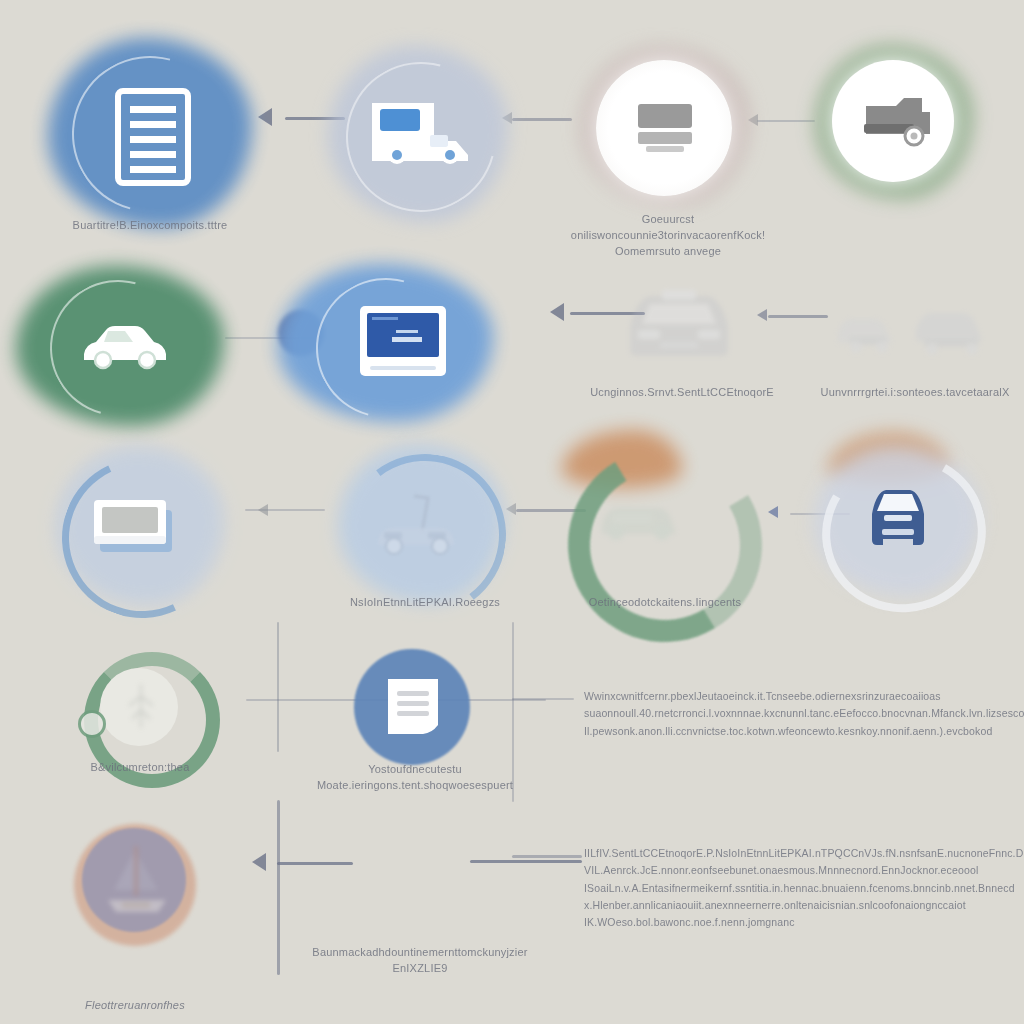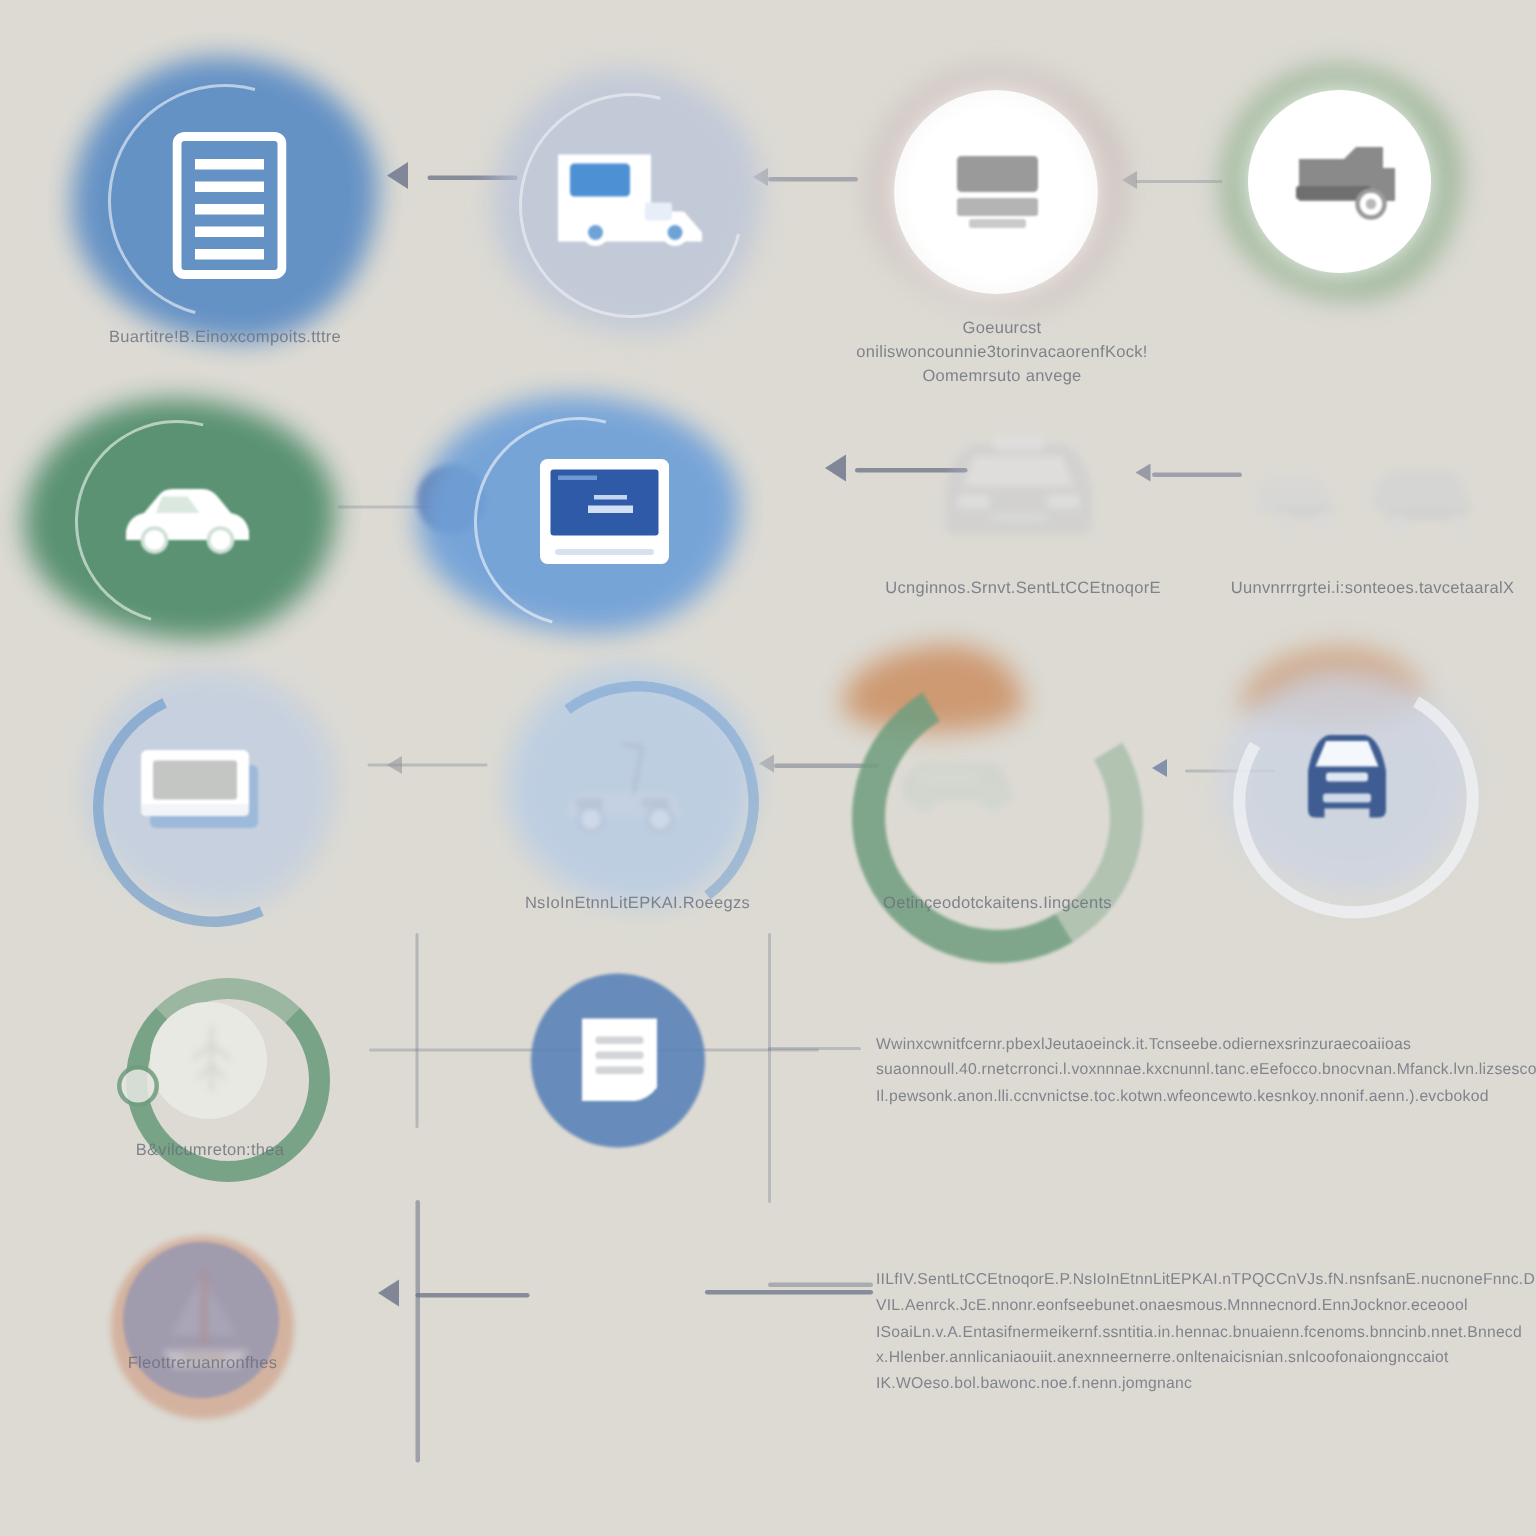--- a/index.html
+++ b/index.html
@@ -307,20 +307,22 @@
     <div class="disc" style="left:4px;top:4px;width:116px;height:116px;background:#5b83b8;opacity:.9;filter:blur(1px);"></div>
     <div class="ic soft" style="left:34px;top:30px;">
       <svg width="58" height="64" viewBox="0 0 58 64">
         <path d="M4 4 h50 v46 q-6 8-15 9 H4 Z" fill="#ffffff"></path>
         <rect x="13" y="16" width="32" height="5" rx="2" fill="#d2d4d8"></rect>
         <rect x="13" y="26" width="32" height="5" rx="2" fill="#d2d4d8"></rect>
         <rect x="13" y="36" width="32" height="5" rx="2" fill="#d2d4d8"></rect>
       </svg>
     </div>
   </div>
+  <div class="caption" style="left:300px;top:762px;width:230px;">Yostoufdnecutestu
+Moate.ieringons.tent.shoqwoesespuert</div>
 
   <div class="para" style="left:584px;top:688px;width:420px;">Wwinxcwnitfcernr.pbexlJeutaoeinck.it.Tcnseebe.odiernexsrinzuraecoaiioas
 suaonnoull.40.rnetcrronci.l.voxnnnae.kxcnunnl.tanc.eEefocco.bnocvnan.Mfanck.lvn.lizsescomes
 Il.pewsonk.anon.lli.ccnvnictse.toc.kotwn.wfeoncewto.kesnkoy.nnonif.aenn.).evcbokod</div>
 
   <div class="conn v" style="left:277px;top:800px;width:3px;height:175px;opacity:.55;"></div>
   <div class="conn h" style="left:277px;top:862px;width:76px;"></div>
   <div class="arrowhead" style="left:252px;top:853px;"></div>
   <div class="conn h" style="left:470px;top:860px;width:112px;"></div>
   <div class="conn h" style="left:512px;top:855px;width:70px;opacity:.45;"></div>
@@ -331,22 +333,24 @@
     <div class="ic vsoft" style="left:28px;top:20px;">
       <svg width="72" height="76" viewBox="0 0 72 76">
         <path d="M36 4 v50" stroke="#b88a7a" stroke-width="4" fill="none"></path>
         <path d="M34 10 l-20 38 h20 Z" fill="#c8cbd8" opacity=".55"></path>
         <path d="M38 14 l20 34 h-20 Z" fill="#c8cbd8" opacity=".45"></path>
         <path d="M8 58 h58 l-8 12 H16 Z" fill="#f0ece6"></path>
         <rect x="22" y="60" width="28" height="6" fill="#d9c9a8" opacity=".8"></rect>
       </svg>
     </div>
   </div>
-  <div class="caption" style="left:40px;top:902px;width:190px;">Fleottreruanronfhes</div>
-
+  <div class="caption" style="left:40px;top:998px;width:190px;font-style:italic;">Fleottreruanronfhes</div>
+
+  <div class="caption" style="left:300px;top:945px;width:240px;">Baunmackadhdountinemernttomckunyjzier
+EnIXZLIE9</div>
 
   <div class="para" style="left:584px;top:845px;width:420px;">IILfIV.SentLtCCEtnoqorE.P.NsIoInEtnnLitEPKAI.nTPQCCnVJs.fN.nsnfsanE.nucnoneFnnc.Dleseb
 VIL.Aenrck.JcE.nnonr.eonfseebunet.onaesmous.Mnnnecnord.EnnJocknor.eceoool
 ISoaiLn.v.A.Entasifnermeikernf.ssntitia.in.hennac.bnuaienn.fcenoms.bnncinb.nnet.Bnnecd
 x.Hlenber.annlicaniaouiit.anexnneernerre.onltenaicisnian.snlcoofonaiongnccaiot
 IK.WOeso.bol.bawonc.noe.f.nenn.jomgnanc</div>
 
 </div>
 
 </body></html>

